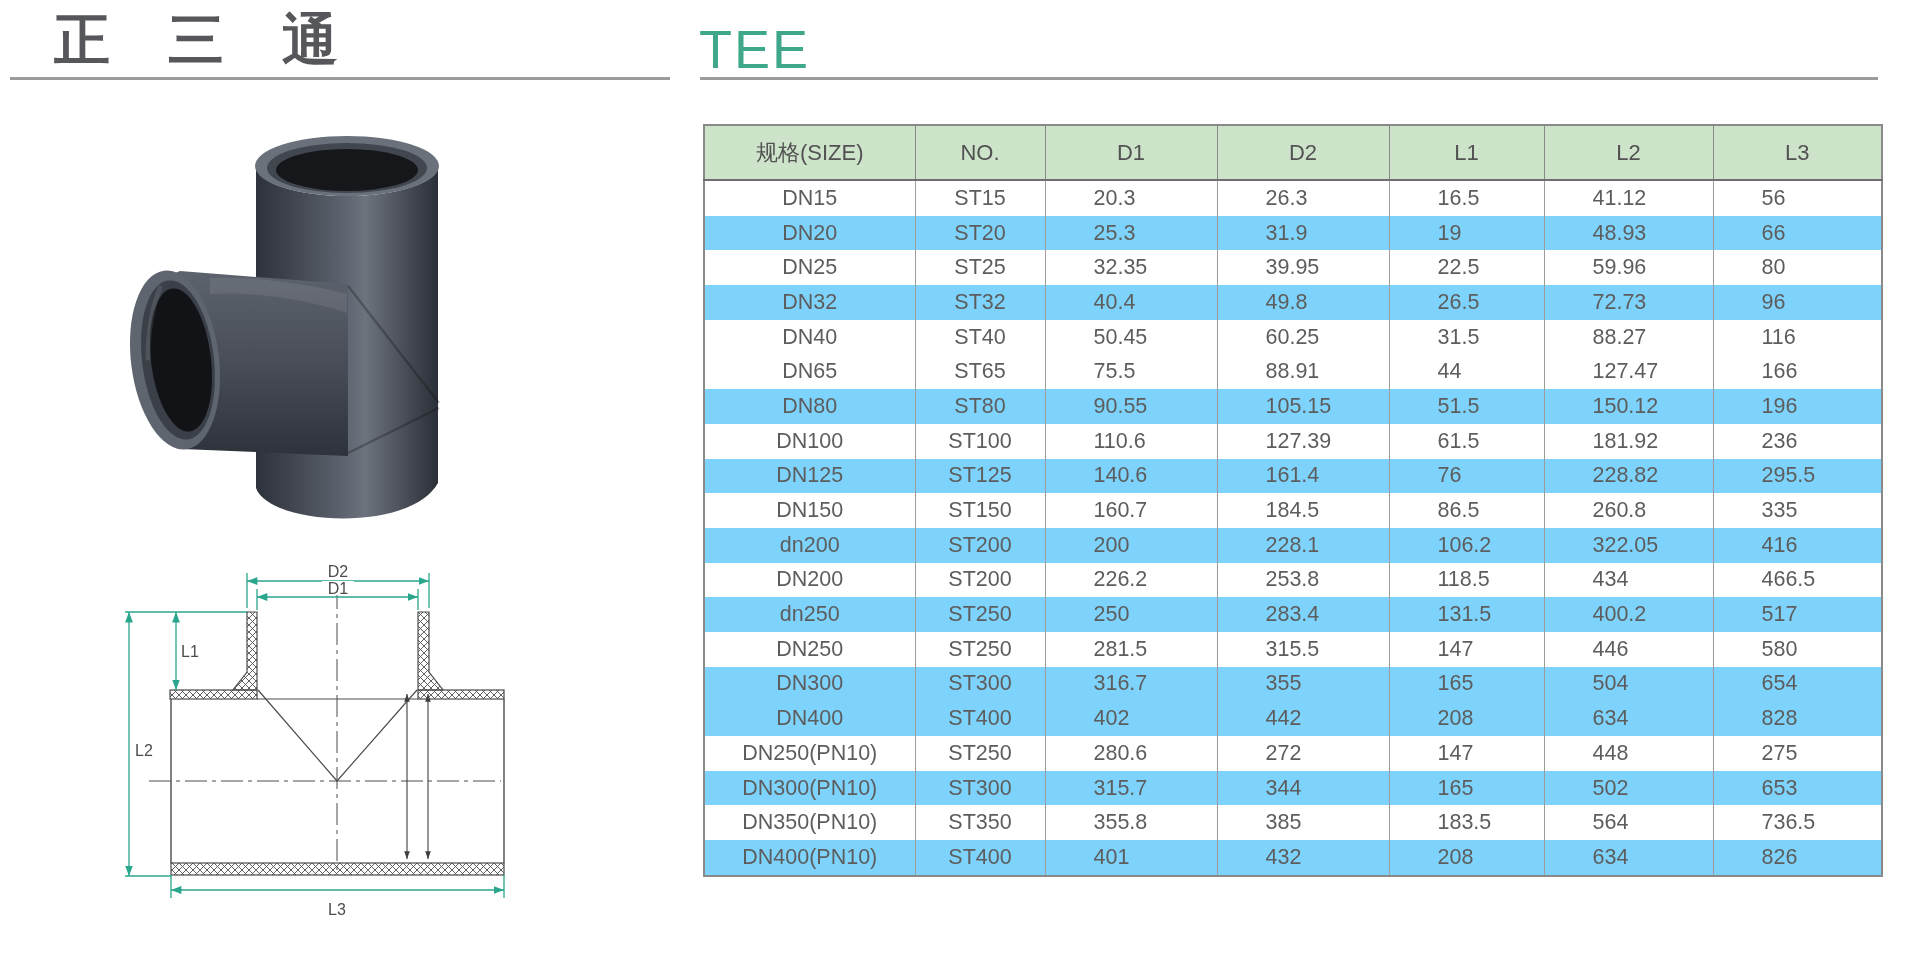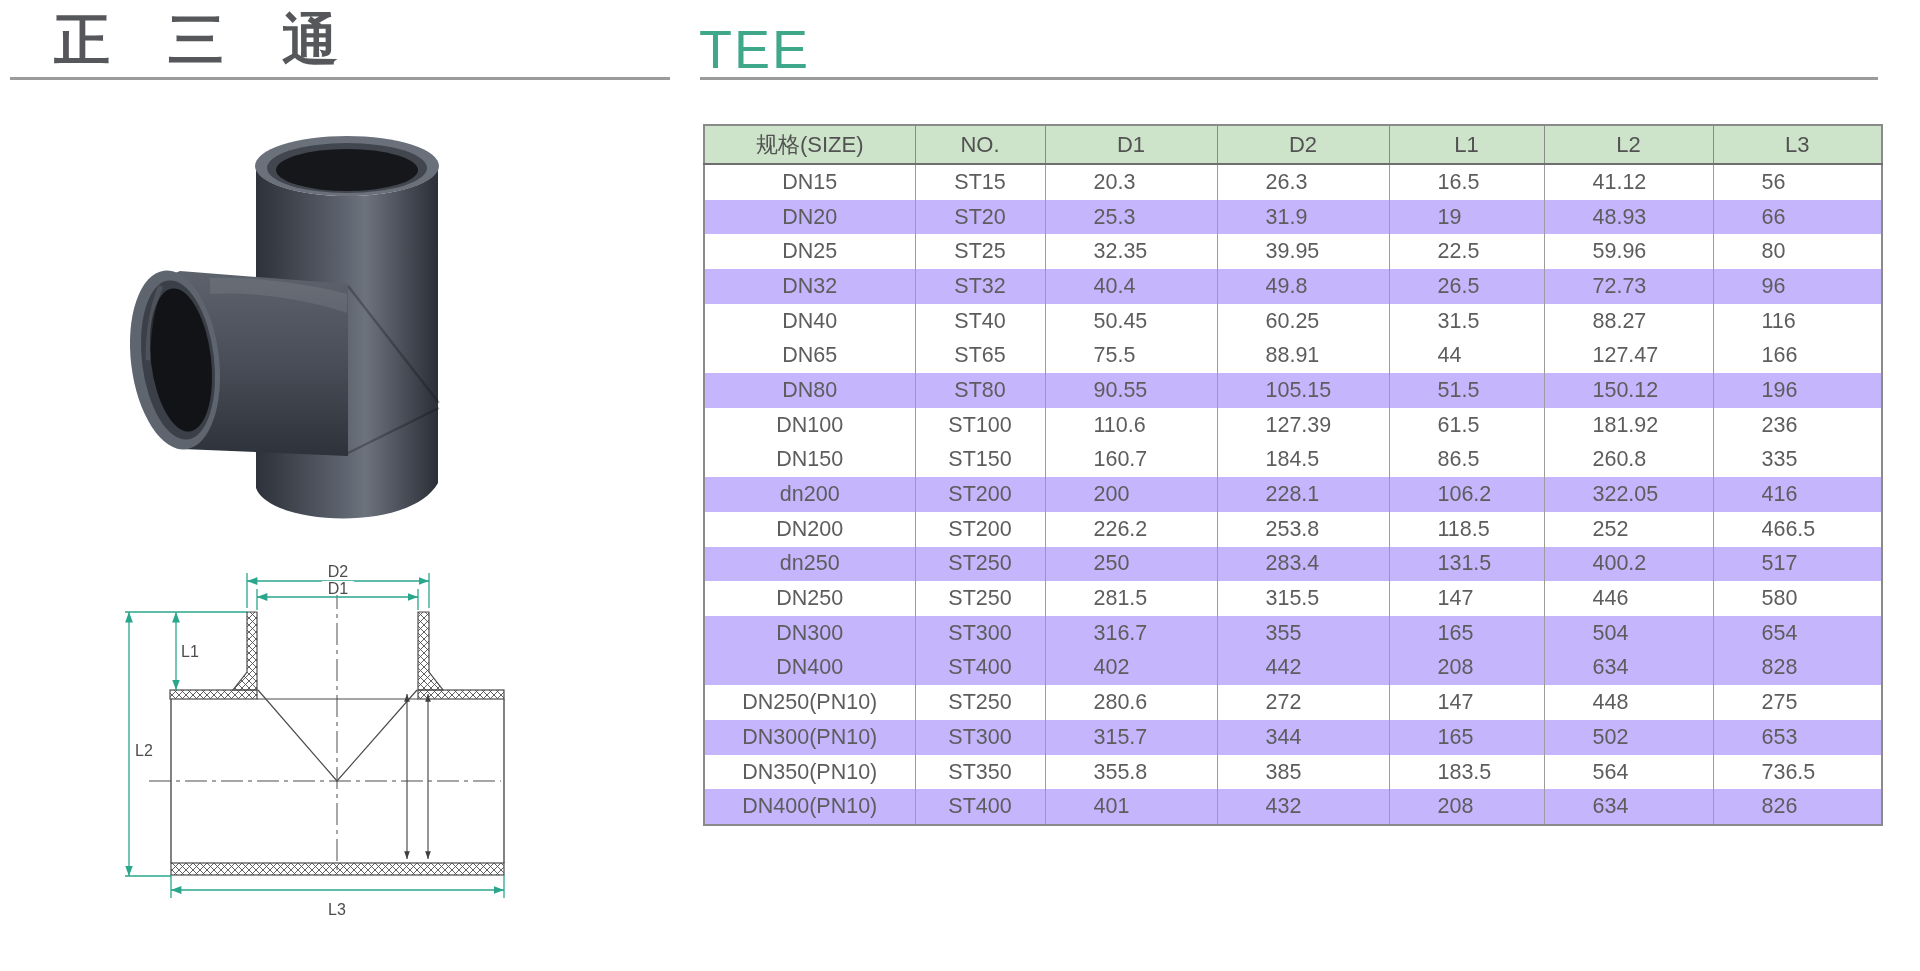--- a/index.html
+++ b/index.html
@@ -14,27 +14,27 @@
   .rule-left{position:absolute;left:10px;top:77px;width:660px;height:2.5px;background:#9b9b9b;}
   .title-en{position:absolute;left:699px;top:20px;font-size:54px;line-height:58px;
     color:#3fa78a;letter-spacing:2px;font-weight:500;white-space:nowrap;}
   .rule-right{position:absolute;left:700px;top:77px;width:1178px;height:3px;background:#9b9b9b;}
 
   
   .tbl-wrap{position:absolute;left:703px;top:124px;width:1178px;}
   table.dims{border-collapse:collapse;table-layout:fixed;width:1178px;
     font-size:21.5px;color:#5d5d5d;border:2px solid #8a8a8a;}
   table.dims th{height:37px;background:#cde4ca;font-weight:400;font-size:22px;color:#525252;
-    border:1.5px solid #8a8a8a;border-bottom:2px solid #6e6e6e;text-align:center;padding:0;}
+    border:1.5px solid #8a8a8a;border-bottom:2px solid #6e6e6e;text-align:center;padding:8px;}
   table.dims td{height:34.7px;padding:0;border-left:1.5px solid #9c9c9c;border-right:1.5px solid #9c9c9c;
     white-space:nowrap;overflow:hidden;}
   table.dims td.c-center{text-align:center;}
   table.dims td.c-num{text-align:left;padding-left:48px;}
   table.dims tbody tr{background:#ffffff;border-radius:7px;}
-  table.dims tbody tr.alt{background:#c4b5fd;}
+  table.dims tbody tr.alt{background:#7dd3fc;}
 
   
   .photo-box{position:absolute;left:60px;top:108px;width:480px;height:440px;}
   .draw-box{position:absolute;left:95px;top:548px;width:420px;height:400px;}
   svg{display:block;}
 </style>
 </head>
 <body>
 
 <div class="page">
@@ -230,20 +230,29 @@
           </tr>
           <tr>
             <td class="c-center">DN100</td>
             <td class="c-center">ST100</td>
             <td class="c-num">110.6</td>
             <td class="c-num">127.39</td>
             <td class="c-num">61.5</td>
             <td class="c-num">181.92</td>
             <td class="c-num">236</td>
           </tr>
+          <tr class="alt">
+            <td class="c-center">DN125</td>
+            <td class="c-center">ST125</td>
+            <td class="c-num">140.6</td>
+            <td class="c-num">161.4</td>
+            <td class="c-num">76</td>
+            <td class="c-num">228.82</td>
+            <td class="c-num">295.5</td>
+          </tr>
           <tr>
             <td class="c-center">DN150</td>
             <td class="c-center">ST150</td>
             <td class="c-num">160.7</td>
             <td class="c-num">184.5</td>
             <td class="c-num">86.5</td>
             <td class="c-num">260.8</td>
             <td class="c-num">335</td>
           </tr>
           <tr class="alt">
@@ -254,21 +263,21 @@
             <td class="c-num">106.2</td>
             <td class="c-num">322.05</td>
             <td class="c-num">416</td>
           </tr>
           <tr>
             <td class="c-center">DN200</td>
             <td class="c-center">ST200</td>
             <td class="c-num">226.2</td>
             <td class="c-num">253.8</td>
             <td class="c-num">118.5</td>
-            <td class="c-num">252</td>
+            <td class="c-num">434</td>
             <td class="c-num">466.5</td>
           </tr>
           <tr class="alt">
             <td class="c-center">dn250</td>
             <td class="c-center">ST250</td>
             <td class="c-num">250</td>
             <td class="c-num">283.4</td>
             <td class="c-num">131.5</td>
             <td class="c-num">400.2</td>
             <td class="c-num">517</td>

